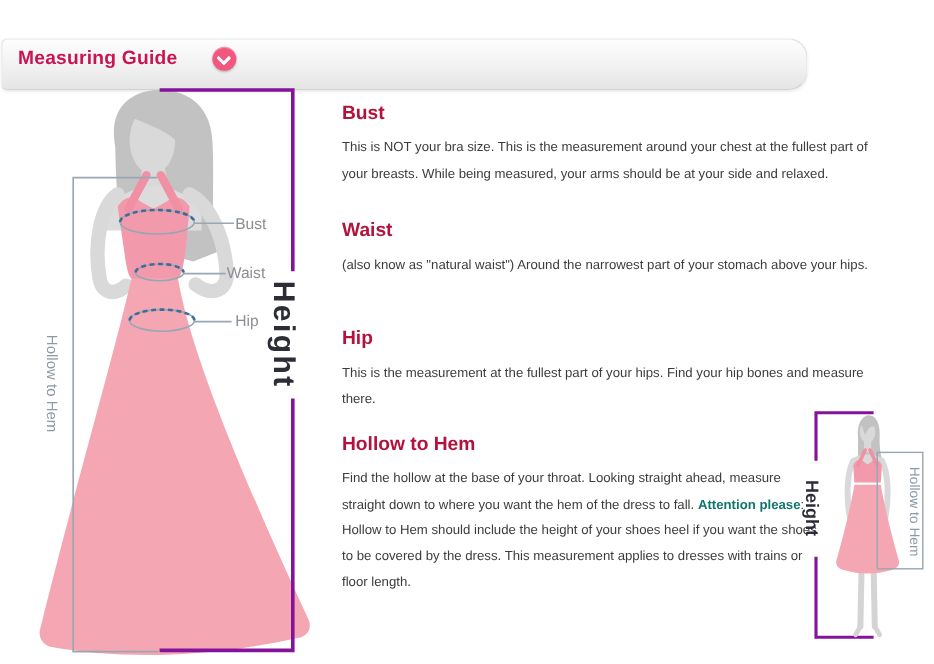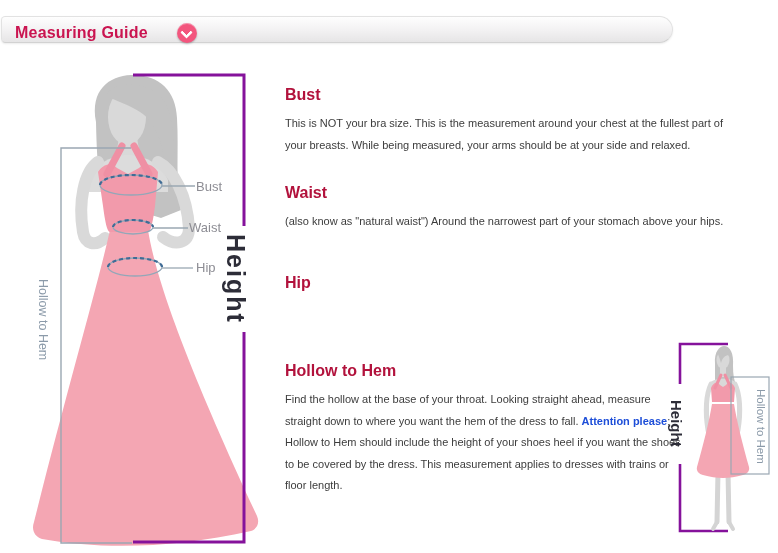--- a/index.html
+++ b/index.html
@@ -4,21 +4,21 @@
 <style>
   * { box-sizing: border-box; margin: 0; padding: 0; }
   html,body { background:#fff; }
   #screen {
     position: relative; width: 778px; height: 553px;
     background: #ffffff; overflow: hidden;
     font-family: "Liberation Sans", sans-serif;
   }
   
   #header-bar {
-    position: absolute; left: 1px; top: 16px; width: 672px; height: 27px;
+    position: absolute; left: 1px; top: 32px; width: 672px; height: 43px;
     border-radius: 5px 16px 16px 5px;
     background: linear-gradient(#fefefe, #f2f1f2 55%, #e6e5e6);
     border: 1px solid #e2e2e2; border-bottom-color: #d2d2d2;
     box-shadow: 0 1px 2px rgba(0,0,0,0.08);
     cursor: pointer;
   }
   #header-title {
     position: absolute; left: 13px; top: 0; height: 33px; line-height: 32px;
     font-size: 16px; font-weight: bold; color: #ca1450; letter-spacing: 0.2px;
   }
@@ -34,21 +34,21 @@
   }
   
   .sec { position: absolute; left: 285px; }
   .sec h2 { font-size: 16px; font-weight: bold; color: #b2123c; margin: 0 0 9px 0; }
   .sec p  { font-size: 11px; line-height: 21.5px; color: #3c3c3c; width: 450px; }
   #sec-bust   { top: 86px; }
   #sec-waist  { top: 184px; }
   #sec-hip    { top: 274px; }
   #sec-hollow { top: 362px; }
   #sec-hollow p { width: 402px; }
-  .attention { font-weight: bold; color: #1d4ed8; }
+  .attention { font-weight: bold; color: #0f766e; }
   
   .meas-label { position: absolute; font-size: 13px; color: #8d8d94; }
   #label-bust  { left: 196px; top: 179px; }
   #label-waist { left: 189px; top: 220px; }
   #label-hip   { left: 196px; top: 260px; }
   .vtext { writing-mode: vertical-rl; text-orientation: mixed; }
   #hollow-label-big {
     position: absolute; left: 36px; top: 264px; height: 112px;
     font-size: 12.5px; color: #8b9aa9; text-align: center;
   }
@@ -136,20 +136,21 @@
     <p>This is NOT your bra size. This is the measurement around your chest at the fullest part of your breasts. While being measured, your arms should be at your side and relaxed.</p>
   </div>
 
   <div class="sec" id="sec-waist">
     <h2>Waist</h2>
     <p>(also know as "natural waist") Around the narrowest part of your stomach above your hips.</p>
   </div>
 
   <div class="sec" id="sec-hip">
     <h2>Hip</h2>
+    <p>This is the measurement at the fullest part of your hips. Find your hip bones and measure there.</p>
   </div>
 
   <div class="sec" id="sec-hollow">
     <h2>Hollow to Hem</h2>
     <p><span>Find the hollow at the base of your throat. Looking straight ahead, measure straight down to where you want the hem of the dress to fall. </span><span class="attention">Attention please</span><span>: Hollow to Hem should include the height of your shoes heel if you want the shoes to be covered by the dress. This measurement applies to dresses with trains or floor length.</span></p>
   </div>
 
   <svg id="small-figure-svg" width="112" height="200" viewBox="0 0 112 200">
 
     <path d="M 65,4 L 17,4 L 17,44" stroke="#85129b" stroke-width="2.6" fill="none"></path>

